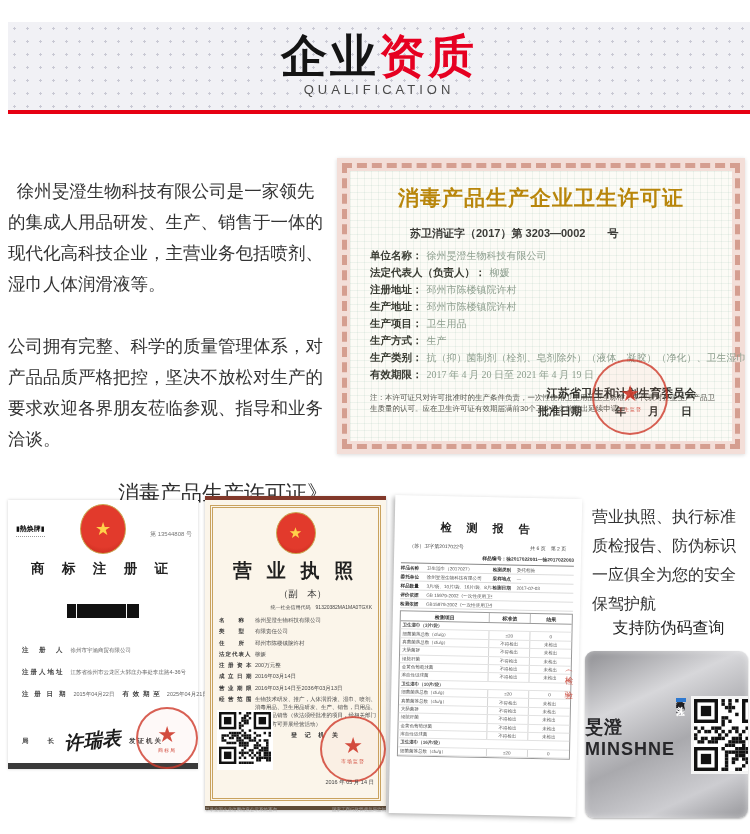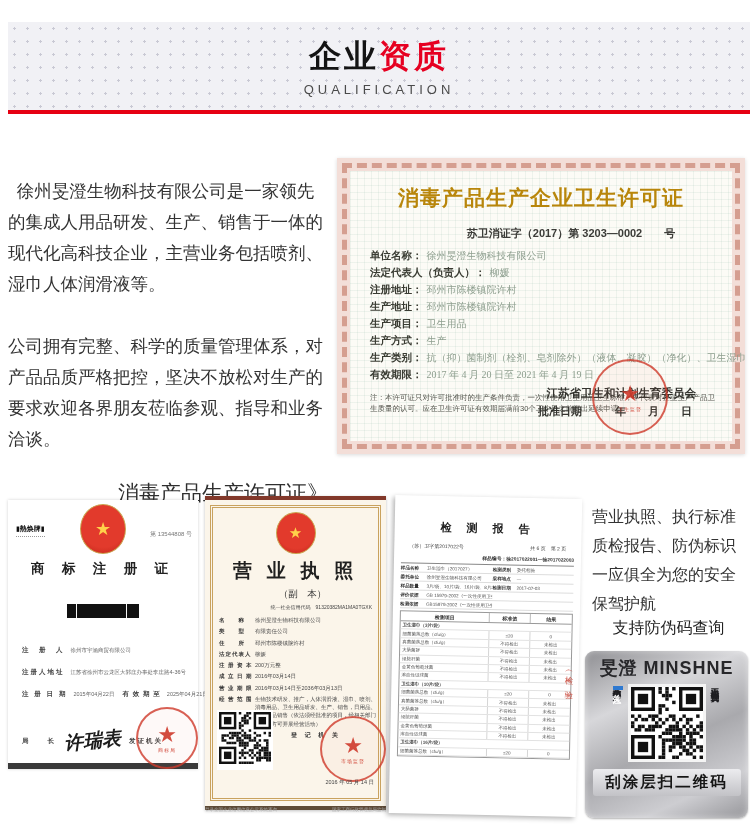--- a/index.html
+++ b/index.html
@@ -5,21 +5,21 @@
   html,body{margin:0;padding:0;background:#fff;}
   .page{position:relative;width:750px;height:834px;background:#fff;overflow:hidden;
         font-family:"Liberation Sans","DejaVu Sans",sans-serif;color:#333;}
 
   
   .banner{position:absolute;left:8px;right:0;top:22px;height:88px;
     background-color:#f1f1f5;
     background-image:radial-gradient(#c9c9d4 1px,transparent 1.2px);
     background-size:13px 13px;
     border-bottom:4px solid #e60012;text-align:center;}
-  .banner-title{padding-top:10px;font-size:32px;font-weight:bold;letter-spacing:3px;line-height:48px;}
+  .banner-title{padding-top:10px;font-size:46px;font-weight:bold;letter-spacing:3px;line-height:48px;}
   .t-black{color:#141414;}
   .t-red{color:#e60021;}
   .banner-sub{margin-top:2px;font-size:13px;color:#4a4a4a;letter-spacing:4px;}
 
   
   .intro-text{position:absolute;left:8px;top:176px;width:320px;font-size:17.5px;line-height:31px;color:#333;}
   .intro-text p{margin:0;}
   .intro-text p.first{text-indent:0.5em;margin-bottom:31px;}
   .intro-caption{margin-top:22px;text-align:right;font-size:21px;color:#2f2f2f;}
 
@@ -27,21 +27,21 @@
   .hcert{position:absolute;left:337px;top:158px;width:408px;height:296px;
     background:#f3ded8;box-shadow:0 1px 4px rgba(0,0,0,.15);}
   .hcert-pattern{position:absolute;inset:5px;border:5px dashed #d59e90;}
   .hcert-inner{position:absolute;inset:13px;
     background-color:#fcfbf6;
     background-image:linear-gradient(rgba(170,200,185,.18) 1px,transparent 1px),
                      linear-gradient(90deg,rgba(170,200,185,.18) 1px,transparent 1px);
     background-size:7px 7px;}
   .hcert-title{margin-top:13px;text-align:center;font-size:21px;font-weight:bold;
     letter-spacing:1px;color:#b8860b;}
-  .hcert-no{margin-top:14px;text-align:center;font-size:11px;font-weight:bold;color:#3c3c38;padding-left:60px;}
+  .hcert-no{margin-top:14px;font-size:11px;font-weight:bold;color:#3c3c38;padding-left:60px;}
   .hcert-fields{margin:8px 0 0 20px;}
   .hf-row{display:flex;align-items:baseline;height:17px;}
   .hf-label{font-size:10.5px;font-weight:bold;color:#3a3c33;white-space:nowrap;}
   .hf-value{font-size:10px;color:#8d9e8e;font-family:"Liberation Serif","DejaVu Serif",serif;
     margin-left:4px;white-space:nowrap;}
   .hcert-note{margin:8px 16px 0 20px;font-size:7.5px;line-height:1.4;color:#55564e;}
   .hcert-authority{position:absolute;right:36px;bottom:40px;font-size:11.5px;font-weight:bold;color:#33332e;}
   .hcert-date{position:absolute;right:40px;bottom:22px;font-size:11px;font-weight:bold;color:#33332e;}
   .seal{position:absolute;border:2.5px solid rgba(206,57,42,.8);border-radius:50%;
     display:flex;flex-direction:column;align-items:center;justify-content:center;color:rgba(206,57,42,.9);}
@@ -115,21 +115,21 @@
   .rpt-stamp{position:absolute;right:3px;top:168px;writing-mode:vertical-rl;font-size:8.5px;
     color:#c43a2c;letter-spacing:3px;opacity:.85;}
 
   
   .af-col{position:absolute;left:592px;top:502px;width:153px;}
   .af-para{font-size:16px;line-height:29px;color:#333;margin:0;}
   .af-query{text-align:center;font-size:16px;color:#222;}
   .af-label{position:relative;margin:12px 0 0 -7px;width:163px;height:167px;border-radius:9px;
     background:linear-gradient(155deg,#8e8e92 0%,#d7d7da 30%,#a9a9ad 55%,#cdcdd1 80%,#96969a 100%);
     box-shadow:inset 0 0 6px rgba(255,255,255,.5),0 1px 2px rgba(0,0,0,.3);
-    display:flex;flex-direction:column;align-items:center;overflow:hidden;}
+    display:flex;align-items:center;overflow:hidden;}
   .af-brand{margin-top:5px;font-size:18px;font-weight:600;letter-spacing:1px;color:#27272a;}
   .af-mid{display:flex;align-items:center;justify-content:center;margin-top:1px;}
   .af-vert{writing-mode:vertical-rl;font-size:8.5px;font-weight:bold;color:#1e1e22;letter-spacing:1px;height:84px;}
   .af-vert .hl{background:#2f79d0;color:#fff;padding:1px 0;}
   .qr-pad{background:#f4f4f4;padding:3px;margin:0 4px;line-height:0;}
   .af-scratch{margin-top:4px;width:148px;text-align:center;font-size:15.5px;font-weight:bold;
     letter-spacing:2px;color:#161616;background:linear-gradient(#ececef,#c2c2c6);
     border-radius:3px;padding:3px 0;}
 </style>
 </head>

